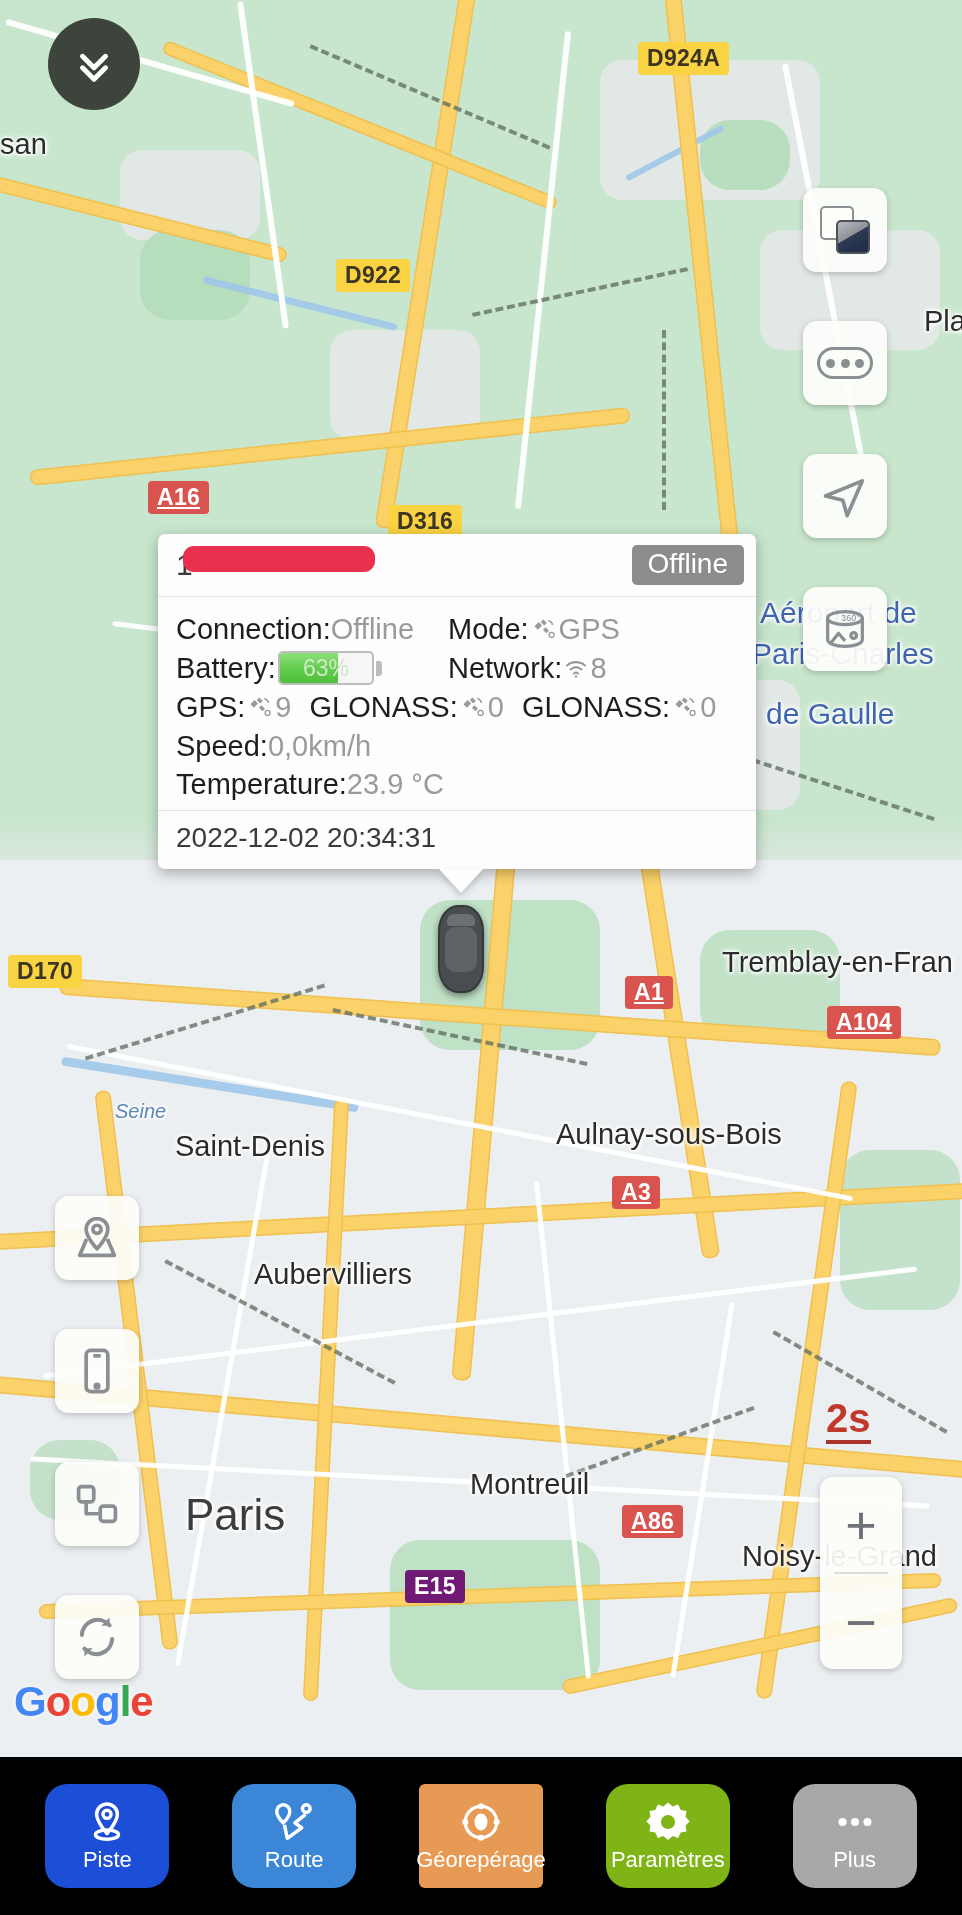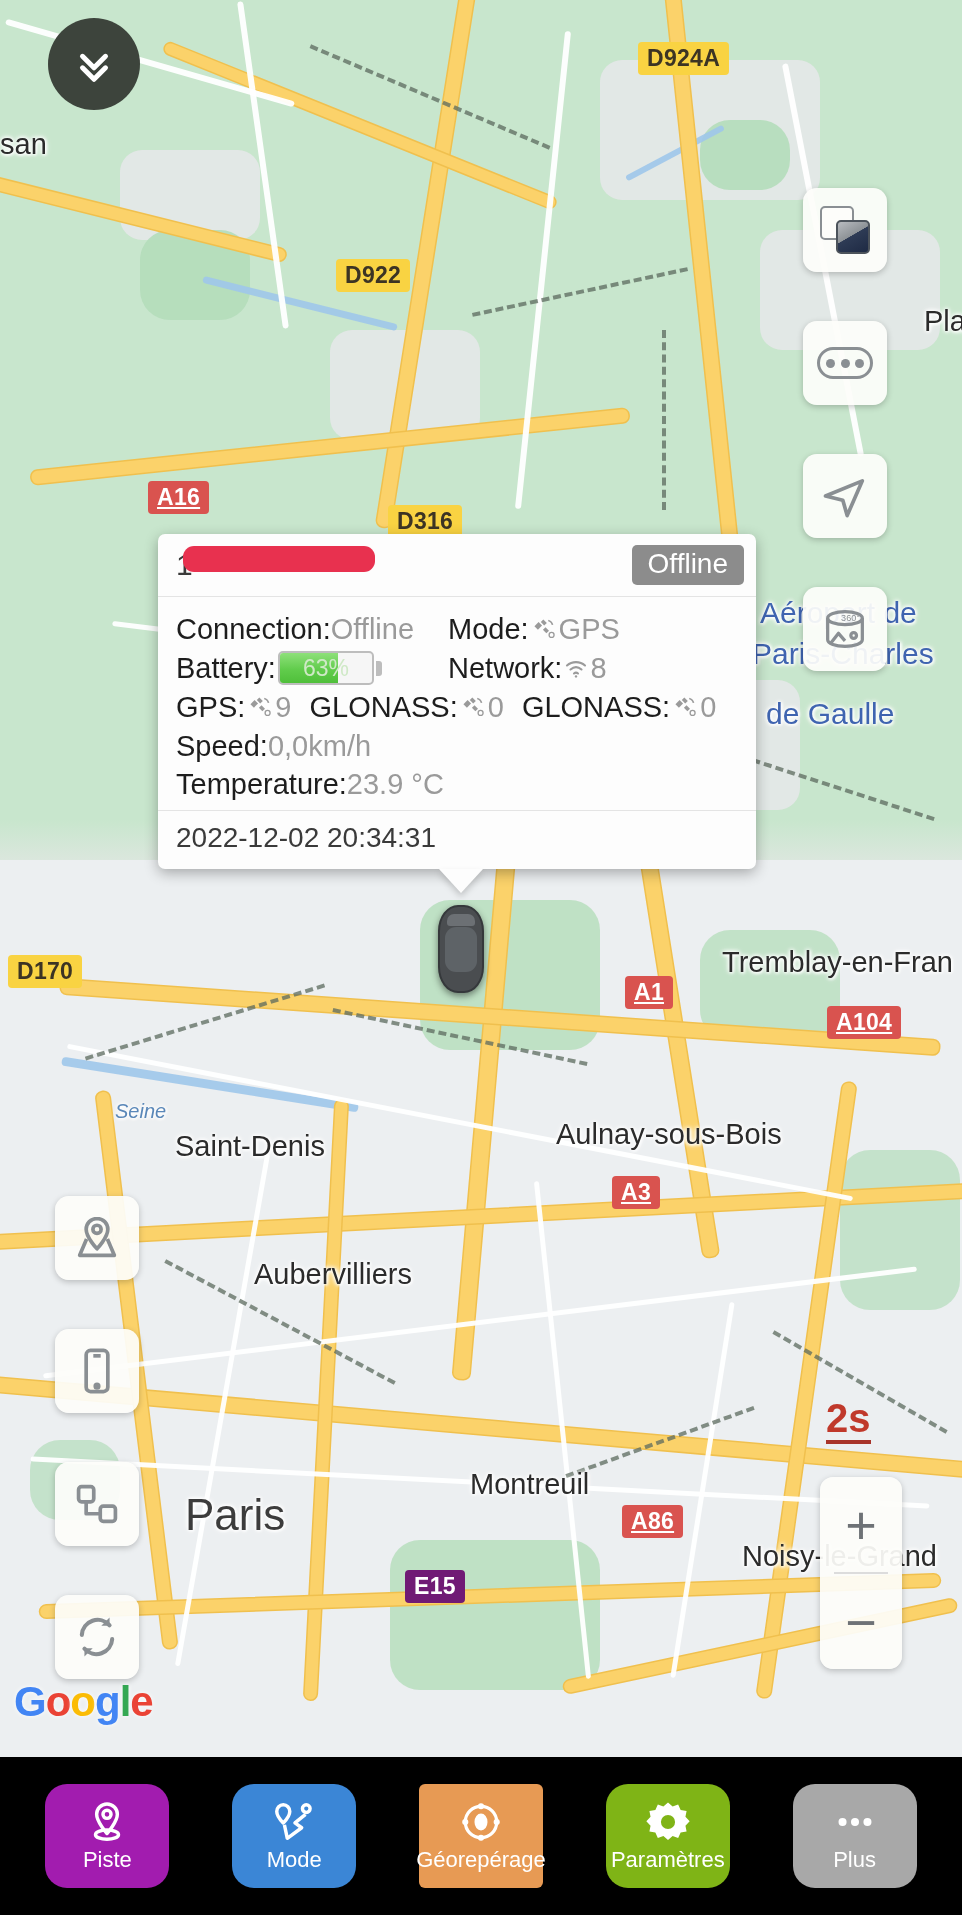--- a/index.html
+++ b/index.html
@@ -521,36 +521,36 @@
 
   <div id="refresh-interval">2s</div>
   <div id="zoom-controls">
     <div class="zbtn">+</div>
     <div class="zsep"></div>
     <div class="zbtn">−</div>
   </div>
 
   <div id="bottom-nav">
 
-    <div class="nav-item" id="nav0" style="background: #a21caf;">
+    <div class="nav-item" id="nav0" style="background: #1d4ed8;">
       <svg viewBox="0 0 24 24" fill="none" stroke="#ffffff" stroke-width="1.8" stroke-linejoin="round">
         <path d="M12 2.6 C9 2.6 6.6 5 6.6 8 C6.6 12 12 18 12 18 C12 18 17.4 12 17.4 8 C17.4 5 15 2.6 12 2.6 Z"></path>
         <circle cx="12" cy="8" r="2.1"></circle>
         <ellipse cx="12" cy="18.6" rx="6" ry="2.4"></ellipse>
       </svg>
       <span class="nav-label">Piste</span>
     </div>
 
     <div class="nav-item" id="nav1" style="background: rgb(59, 134, 214);">
       <svg viewBox="0 0 24 24" fill="none" stroke="#ffffff" stroke-width="1.8" stroke-linejoin="round">
         <path d="M6.4 3 C4.5 3 3 4.6 3 6.5 C3 9 6.4 12.5 6.4 12.5 C6.4 12.5 9.8 9 9.8 6.5 C9.8 4.6 8.3 3 6.4 3 Z"></path>
         <circle cx="18.4" cy="5" r="2"></circle>
         <path d="M18 8 L12.5 12.5 L16 15 L8.5 20.5 L7 13.5"></path>
       </svg>
-      <span class="nav-label">Mode</span>
+      <span class="nav-label">Route</span>
     </div>
 
     <div class="nav-item" id="nav2" style="background: rgb(231, 154, 84); border-radius: 6px;">
       <svg viewBox="0 0 24 24" fill="none" stroke="#ffffff" stroke-width="1.7" stroke-linejoin="round">
         <circle cx="12" cy="12" r="8.2"></circle>
         <ellipse cx="12" cy="12" rx="3.4" ry="4.4" fill="#ffffff" stroke="none"></ellipse>
         <circle cx="12" cy="3.8" r="1.6" fill="#ffffff" stroke="none"></circle>
         <circle cx="12" cy="20.2" r="1.6" fill="#ffffff" stroke="none"></circle>
         <circle cx="3.8" cy="12" r="1.6" fill="#ffffff" stroke="none"></circle>
         <circle cx="20.2" cy="12" r="1.6" fill="#ffffff" stroke="none"></circle>

